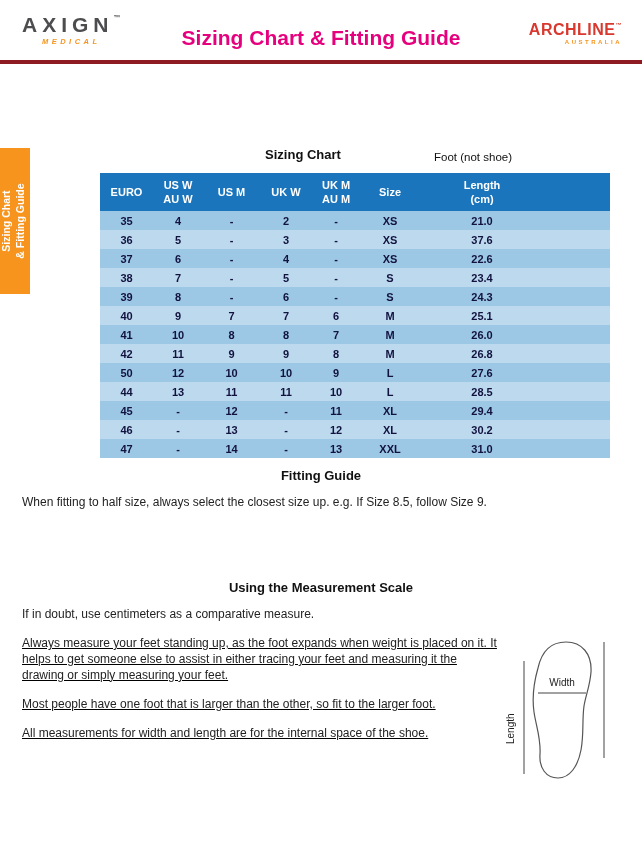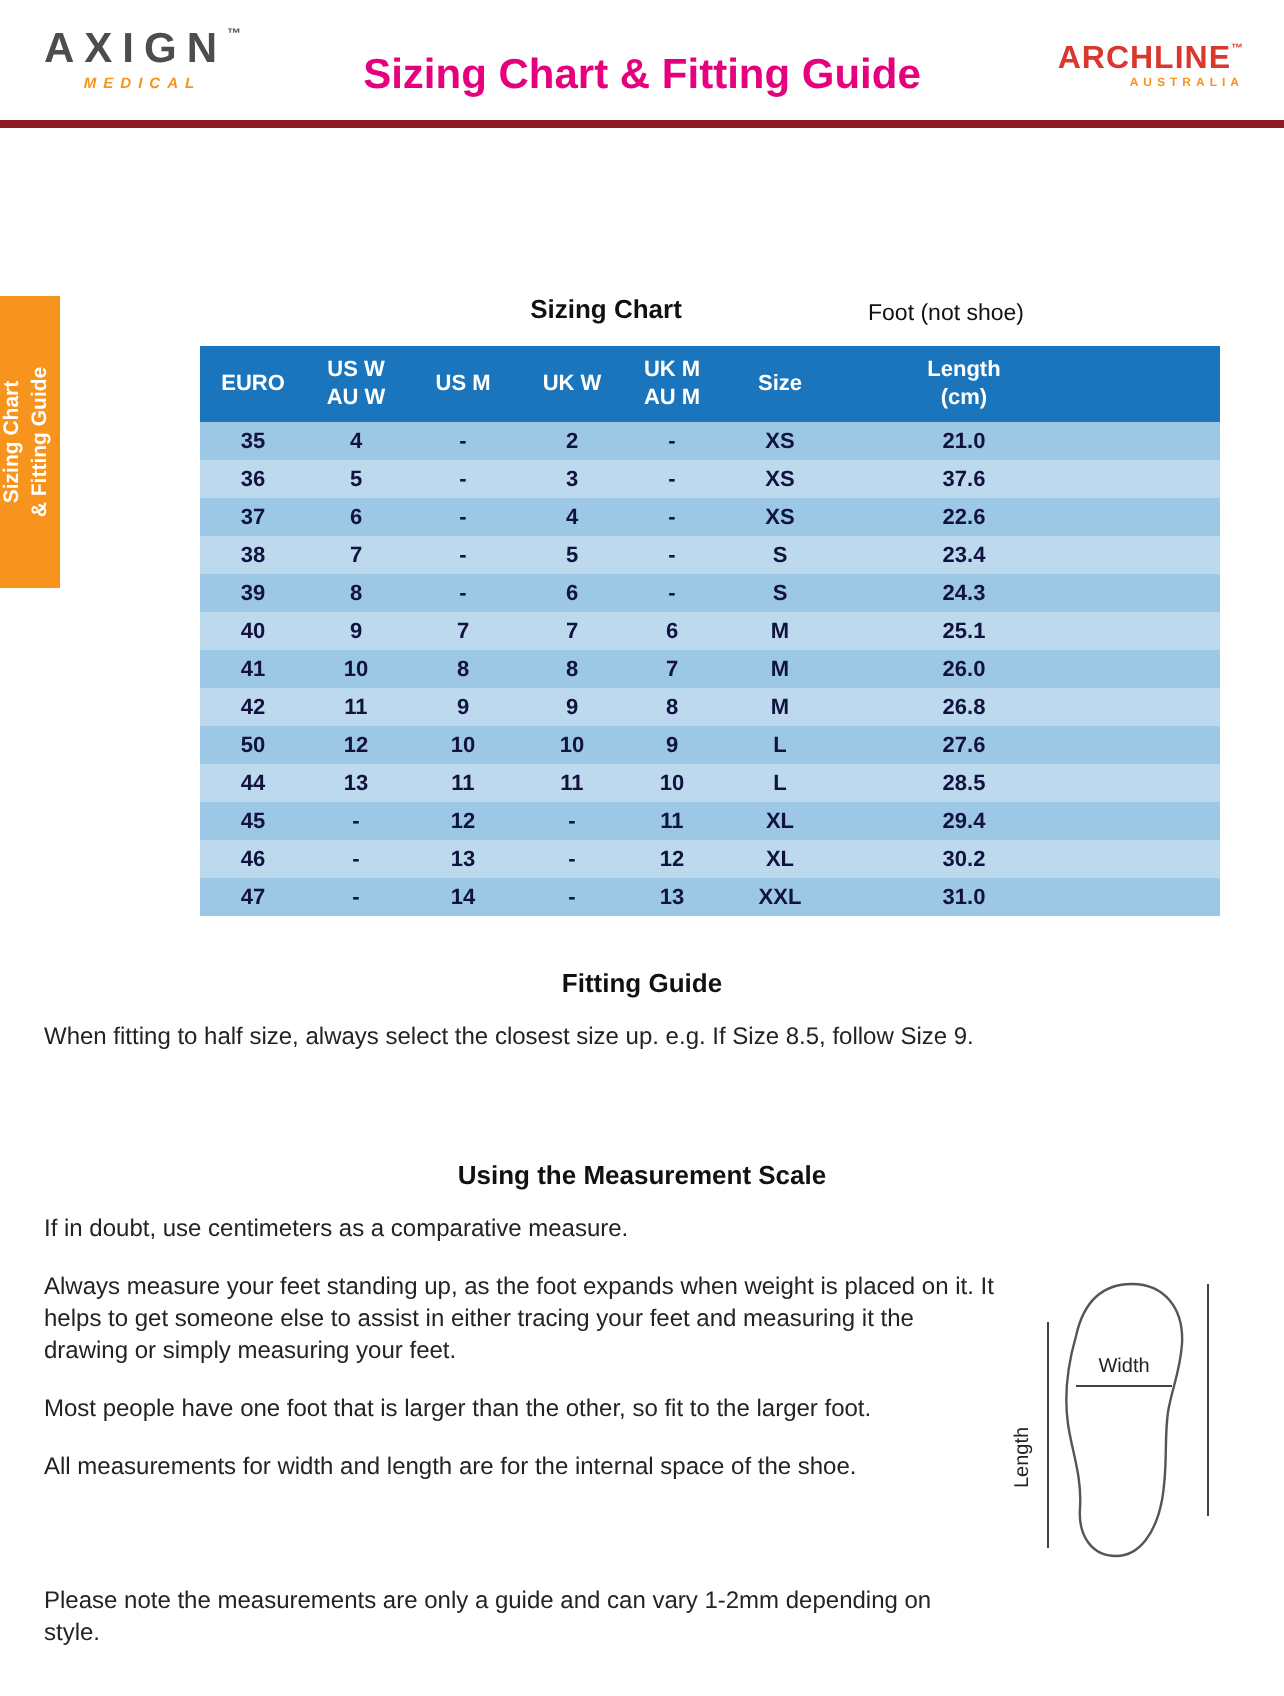--- a/index.html
+++ b/index.html
@@ -48,24 +48,24 @@
     font-size: 11px; font-weight: bold; color: #12123f; text-align: center;
     height: 19px; padding: 0; vertical-align: middle;
   }
   table.sizing tbody tr:nth-child(odd) { background: #9cc7e5; }
   table.sizing tbody tr:nth-child(even) { background: #bcd9ee; }
   table.sizing th:last-child, table.sizing td:last-child { padding-right: 66px; }
 
   
   .section-heading { font-size: 13px; font-weight: bold; text-align: center; color: #111111; margin: 0 0 12px 0; }
   p.body-text { font-size: 12px; color: #232323; line-height: 1.33; margin: 0 0 13px 0; }
-  .fitting { position: absolute; left: 22px; top: 484px; width: 598px; }
+  .fitting { position: absolute; left: 22px; top: 468px; width: 598px; }
   .measurement { position: absolute; left: 22px; top: 580px; width: 598px; }
   .measure-flex { display: flex; }
-  .measure-text { width: 478px; }
+  .measure-text { width: 478px; text-decoration: underline; }
   .m-para4 { margin-top: 45px; }
   .para5 { width: 460px; margin-top: 6px; }
   .foot-diagram { margin-left: auto; width: 118px; position: relative; }
   .foot-diagram svg text { font-family: "Liberation Sans", sans-serif; }
 </style>
 </head>
 <body>
 
 <div class="page">
 
@@ -270,16 +270,15 @@
         <svg width="118" height="152" viewBox="0 0 118 152">
           <path d="M64 6 C80 6 90 18 89 36 C88 50 84 58 82 70 C80 84 82 98 79 114 C76 130 68 142 56 142 C44 142 37 132 38 118 C39 102 34 90 32 76 C30 62 32 46 36 32 C40 14 50 6 64 6 Z" fill="none" stroke="#555555" stroke-width="1.2"></path>
           <line x1="22" y1="25" x2="22" y2="138" stroke="#444444" stroke-width="1"></line>
           <line x1="36" y1="57" x2="84" y2="57" stroke="#444444" stroke-width="1"></line>
           <line x1="102" y1="6" x2="102" y2="122" stroke="#444444" stroke-width="1"></line>
           <text x="60" y="50" text-anchor="middle" font-size="10" fill="#222222">Width</text>
           <text transform="translate(12,108) rotate(-90)" font-size="10" fill="#222222">Length</text>
         </svg>
       </div>
     </div>
-    <p class="body-text para5">Please note the measurements are only a guide and can vary 1-2mm depending on style.</p>
   </div>
 
 </div>
 
 </body></html>

